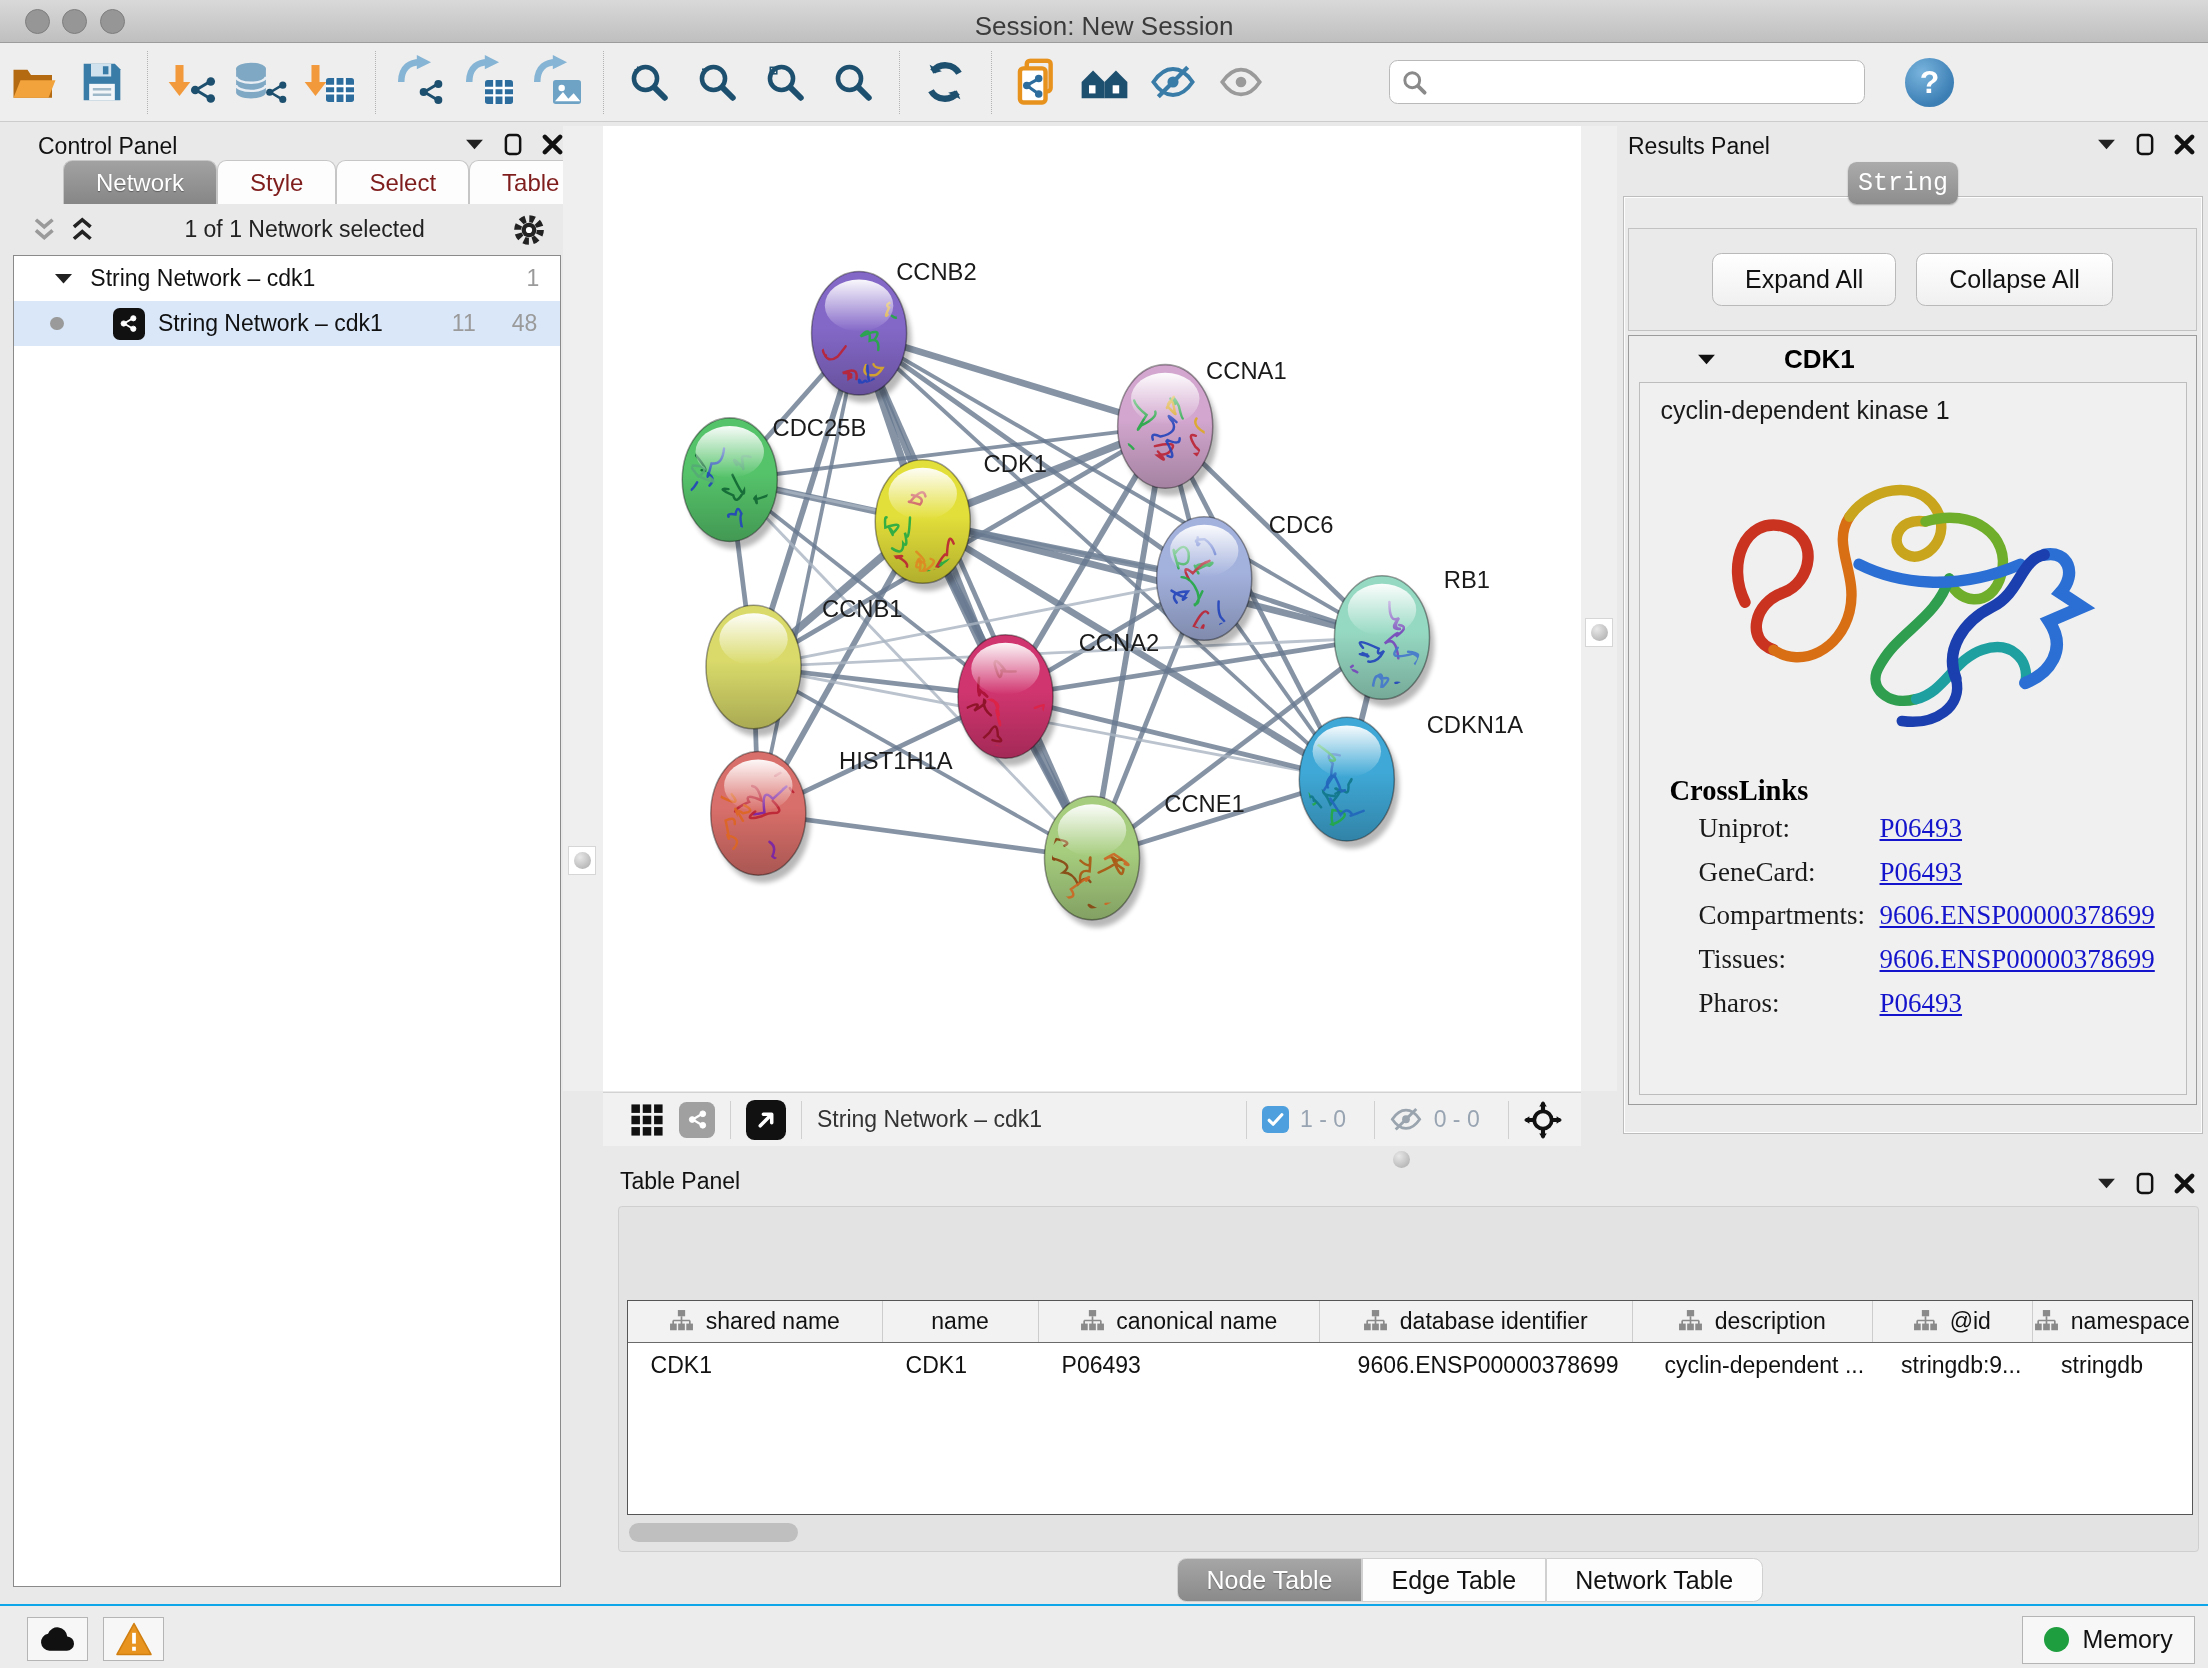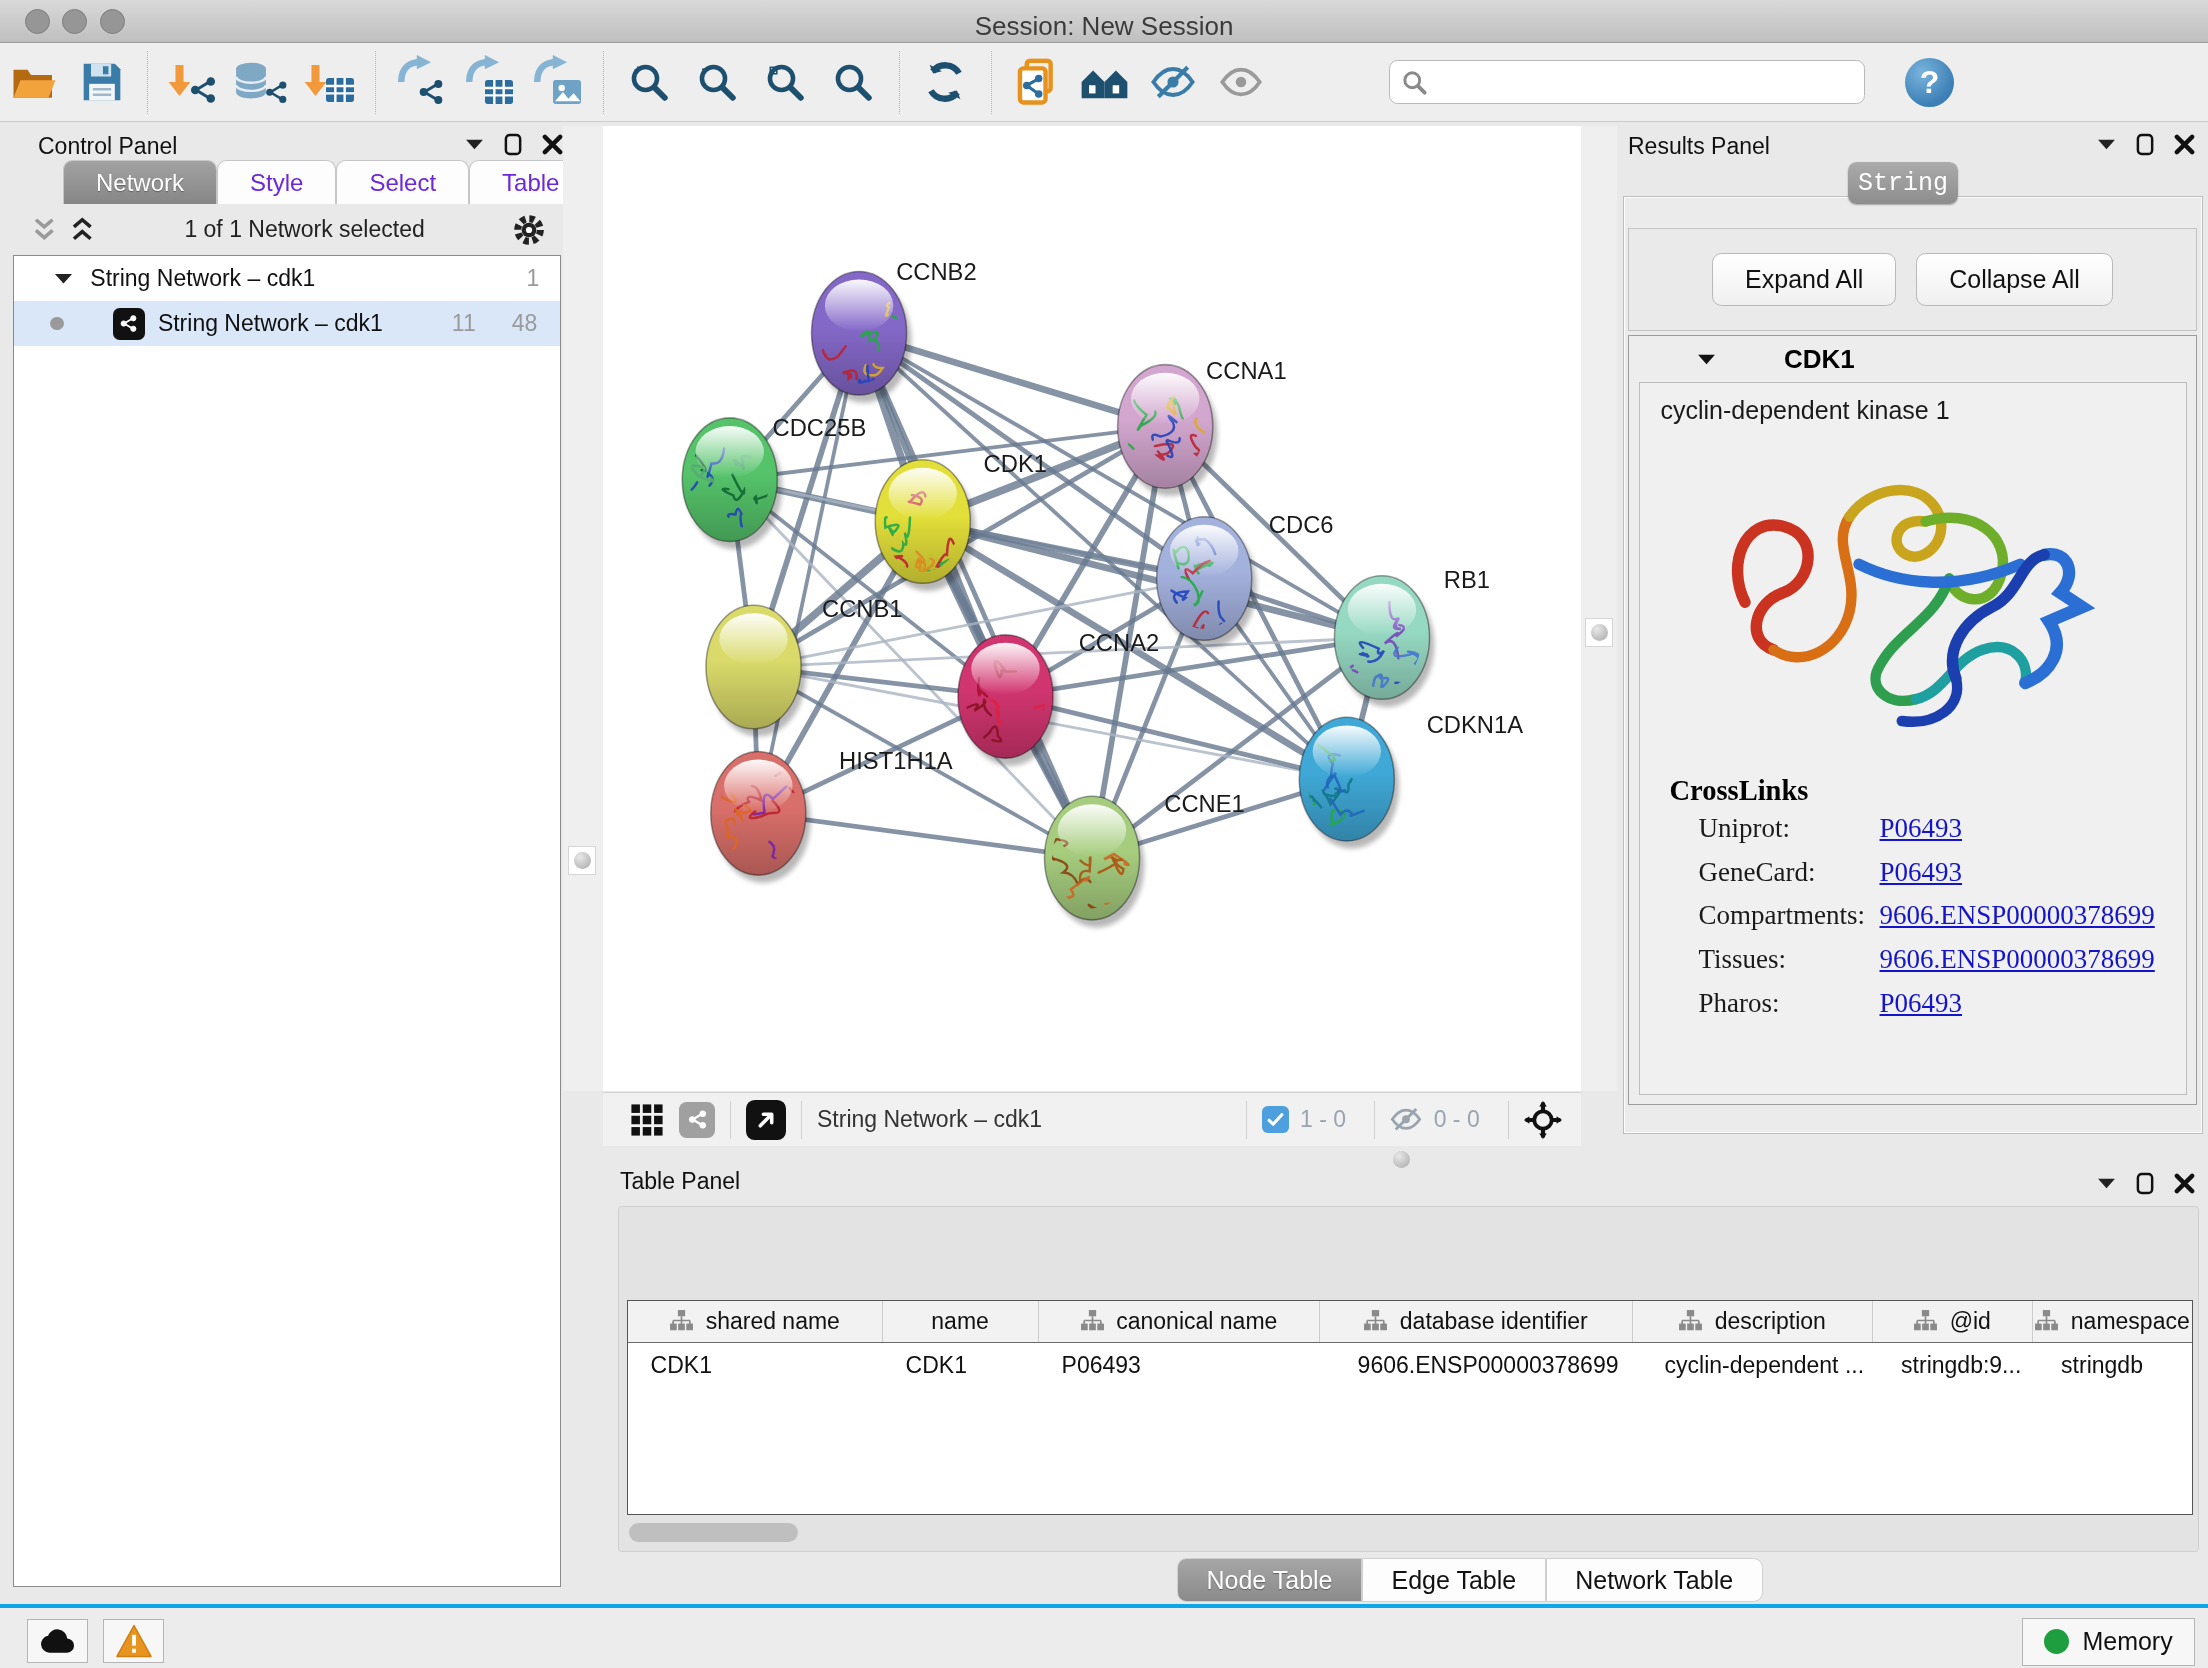--- a/index.html
+++ b/index.html
@@ -29,21 +29,21 @@
   
   .phead { font-size:23px; color:#111; }
   .pctrl { display:flex; gap:19px; align-items:center; }
   .pctrl svg { display:block; }
 
   
   .cp-head { left:25px; top:133px;margin-left:13px; }
   .cp-ctrl { left:464px; top:133px; }
   .tabs { left:63px; top:160px; display:flex; }
   .tab { height:44px; padding:0 32px; display:flex; align-items:center; font-size:24px;
-    background:#fdfdfd; border:1px solid #c6c6c6; border-bottom:none; border-radius:9.5px 9.5px 0 0; color:#6d28d9; }
+    background:#fdfdfd; border:1px solid #c6c6c6; border-bottom:none; border-radius:9.5px 9.5px 0 0; color:#7f1d1d; }
   .tab.sel { background:linear-gradient(#a2a2a2,#868686); color:#fff; text-shadow:0 1px 1px rgba(0,0,0,.35); }
   .netstatus { left:13.3px; top:205px; width:548px; height:49px; display:flex; align-items:center; font-size:23px; color:#222; }
   .tree { left:13.3px; top:255px; width:548px; height:1332px; background:#ffffff; border:1px solid #8a8a8a; }
   .trow { height:45px; display:flex; align-items:center; font-size:23px; color:#111; }
   .trow .cnt { color:#9a9a9a; }
   .trow.sel { background:#d9e7f8; }
   .bullet { width:13.3px; height:13.3px; border-radius:50%; background:#9a9a9a; }
   .sq-ic { width:32px; height:32px; border-radius:6.7px; background:#111; display:flex; align-items:center; justify-content:center; }
 
   
@@ -98,21 +98,21 @@
   .td { padding-left:23px; }
   .hscroll { position:absolute; left:9.5px; bottom:9.5px; width:169px; height:19px; background:#bfbfbf; border-radius:9.5px; }
   .tp-tabs { left:1177px; top:1558px; display:flex; }
   .ttab { height:44px; padding:0 28.5px; font-size:25px; display:flex; align-items:center; background:#fdfdfd;
     border:1px solid #d0d0d0; color:#111; }
   .ttab.first { border-radius:9.5px 0 0 9.5px; }
   .ttab.last { border-radius:0 9.5px 9.5px 0; }
   .ttab.sel { background:linear-gradient(#a6a6a6,#8a8a8a); color:#fff; text-shadow:0 1px 1px rgba(0,0,0,.35); }
 
   
-  .statusbar { left:0; top:1604px; width:2208px; height:65px; background:#ececec; border-top:4px solid #0ea5e9; }
+  .statusbar { left:0; top:1604px; width:2208px; height:65px; background:#ececec; border-top:2px solid #0ea5e9; }
   .sbtn { position:absolute; top:11.4px; width:61px; height:44px; background:#f7f7f7; border:1.9px solid #b5b5b5;
     display:flex; align-items:center; justify-content:center; }
   .membtn { position:absolute; right:13.3px; top:9.5px; height:48px; padding:0 21px; background:#f7f7f7;
     border:1.9px solid #b5b5b5; display:flex; align-items:center; gap:13.3px; font-size:25px; color:#111; }
   .greendot { width:25px; height:25px; border-radius:50%; background:#1e9e3e; }
 </style>
 </head>
 <body>
 
 <svg width="0" height="0" style="position:absolute">

